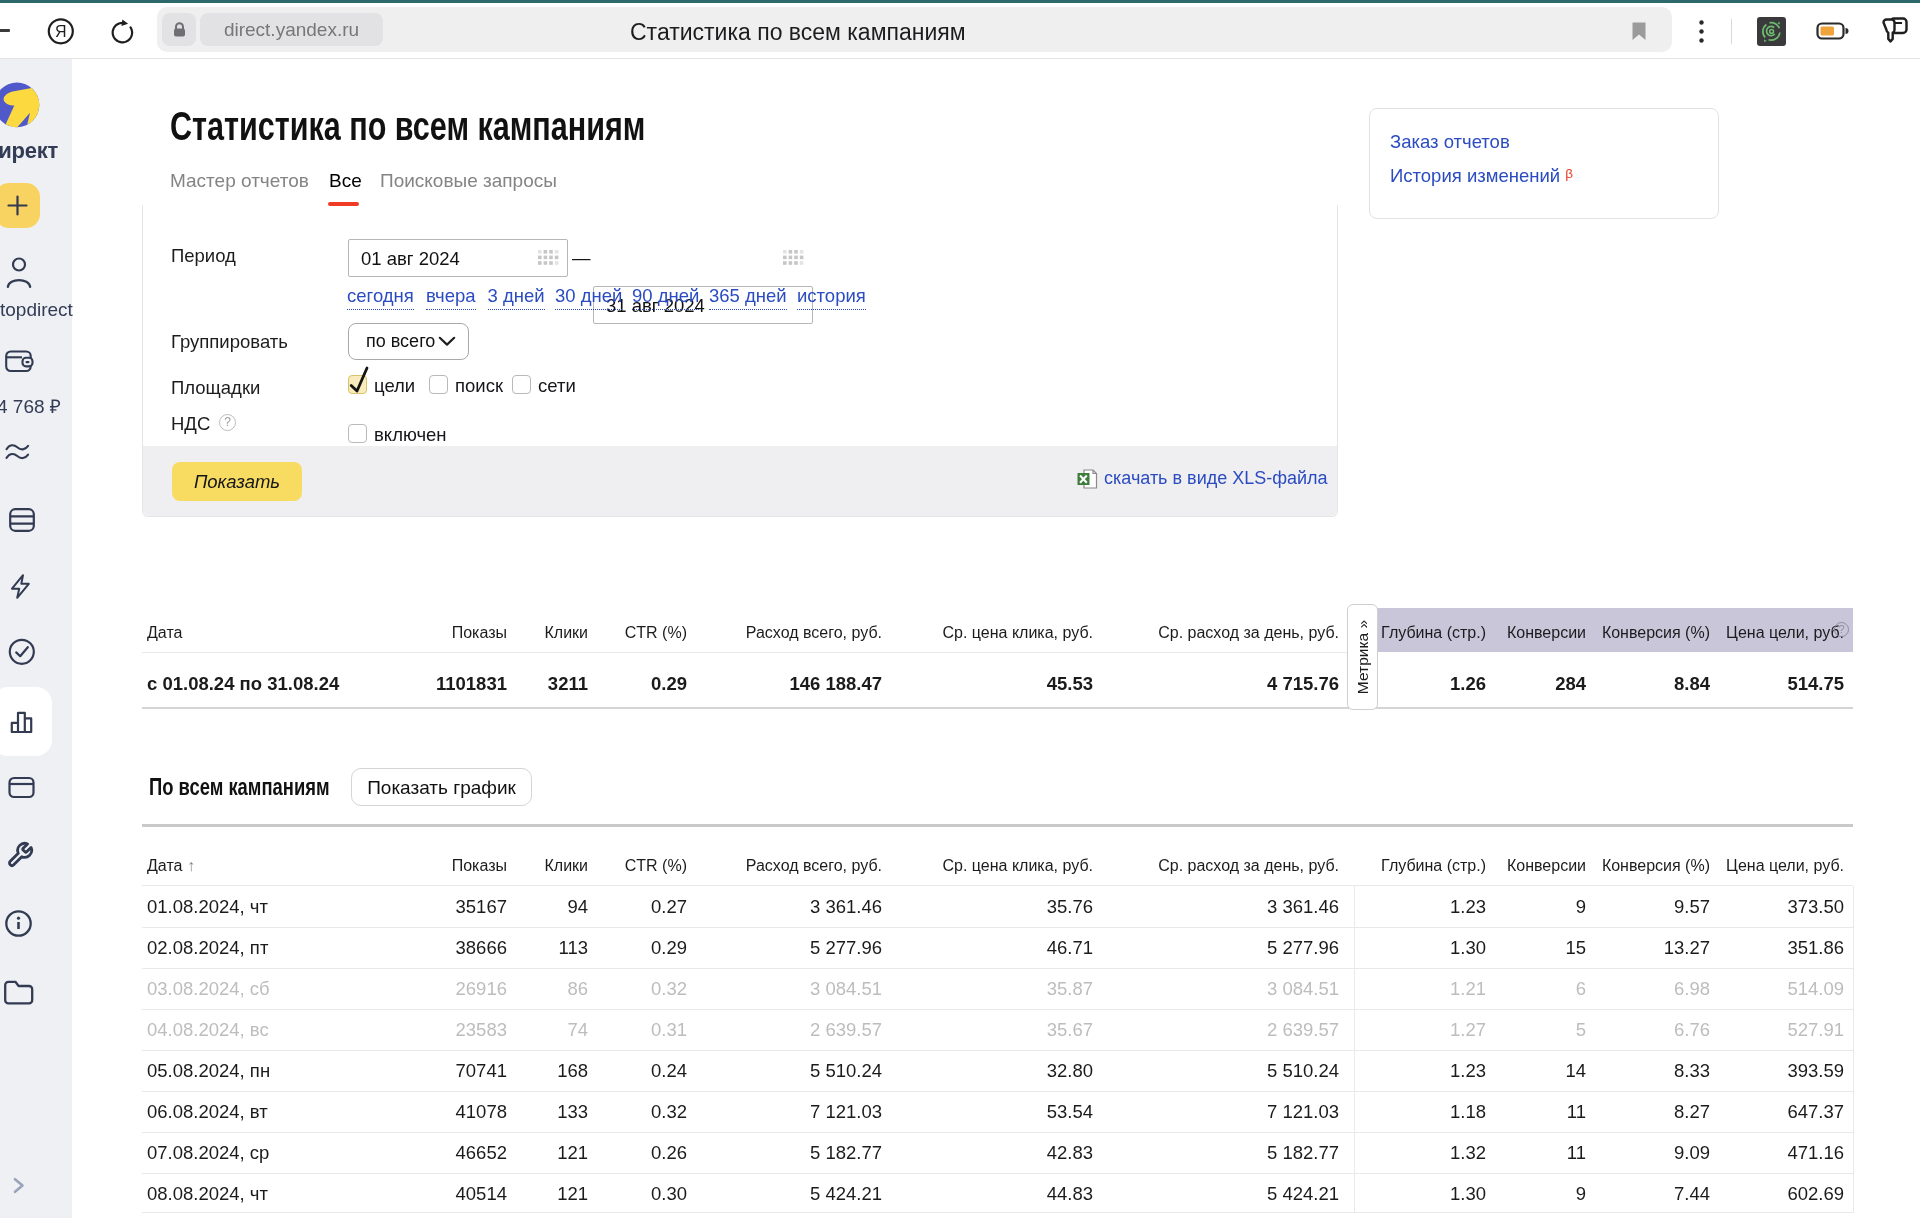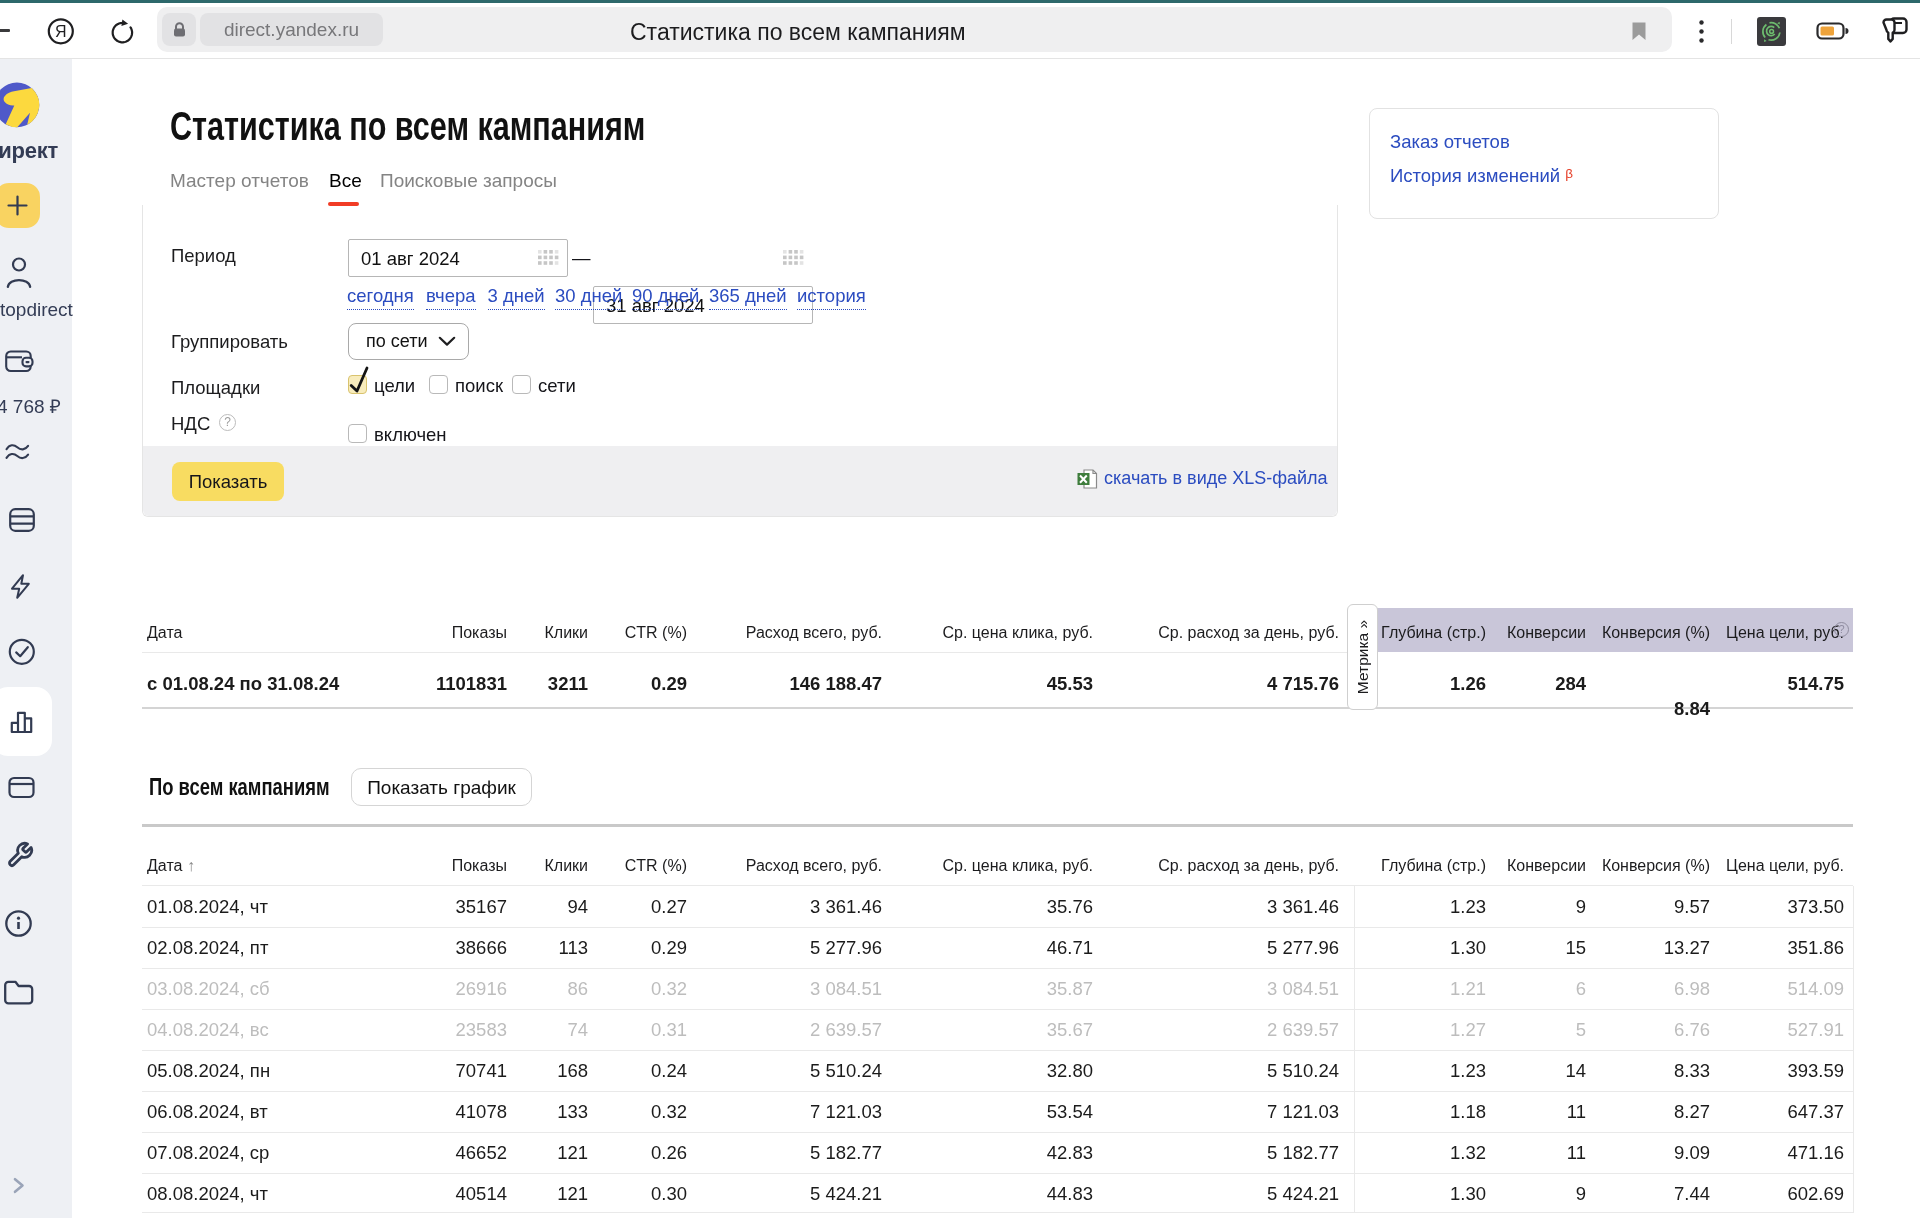--- a/index.html
+++ b/index.html
@@ -27,22 +27,22 @@
   #redbar { left:328px; top:202px; width:31px; height:4px; background:#f13c25; border-radius:2px;}
   #repbox { left:1369px; top:108px; width:350px; height:111px; border:1px solid #e2e2e2; border-radius:8px; }
   a.blue { color:#2b4cc0; text-decoration:none; }
   .dotted { border-bottom:1.5px dotted #2b4cc0; padding-bottom:2px;}
   
   #card { left:142px; top:205px; width:1196px; height:312px; border:1px solid #e5e5e5; border-top:none;
      border-radius:0 0 6px 6px; }
   #cardfoot { left:0px; top:241px; width:1194px; height:70px; background:#efeff1; border-radius:0 0 6px 6px;}
   .flabel { font-size:18.5px; color:#1c1c1e; }
   .finput { border:1px solid #b6b6b6; border-radius:2px; background:#fff; font-size:18.5px; color:#111; }
-  #btnshow { left:172px; top:462px; width:112px; height:39px; background:#f8dc61; border-radius:8px;
-     font-size:18.5px; color:#15151a; text-align:center; line-height:39px;}
+  #btnshow { left:172px; top:462px; width:130px; height:39px; background:#f8dc61; border-radius:8px;
+     font-size:18.5px; color:#15151a; text-align:center; line-height:39px;font-style:italic;}
   .cbox { width:19px; height:19px; border:1px solid #b9b9b9; border-radius:4px; background:#fff; }
   .cboxy { background:#f8ecbc; border-color:#d9c36e; }
   .ftext { font-size:18.5px; color:#15151a; }
   
   .th { font-size:16px; color:#1c1c1e; white-space:nowrap; z-index:3;}
   .td { font-size:18.5px; color:#1b1b1b; white-space:nowrap; z-index:3;}
   .tdb { font-weight:bold; }
   .gray { color:#bdbdbd; }
   .hline { background:#e9e9e9; height:1px; }
   .vline { background:#e9e9e9; width:1px; }
@@ -210,21 +210,21 @@
 <div class="abs ftext" style="left:572px; top:247px;">—</div>
 <div class="abs finput" style="left:593px; top:239px; width:220px; height:38px; line-height:37px; padding-left:12px;margin-top:47px;">31 авг 2024</div>
 <a class="abs blue dotted" style="left:347px; top:285px; font-size:18.5px;">сегодня</a>
 <a class="abs blue dotted" style="left:426px; top:285px; font-size:18.5px;">вчера</a>
 <a class="abs blue dotted" style="left:487.5px; top:285px; font-size:18.5px;">3 дней</a>
 <a class="abs blue dotted" style="left:555px; top:285px; font-size:18.5px;">30 дней</a>
 <a class="abs blue dotted" style="left:632px; top:285px; font-size:18.5px;">90 дней</a>
 <a class="abs blue dotted" style="left:709px; top:285px; font-size:18.5px;">365 дней</a>
 <a class="abs blue dotted" style="left:797px; top:285px; font-size:18.5px;">история</a>
 <div class="abs flabel" style="left:171px; top:331px;">Группировать</div>
-<div class="abs" id="grpsel" style="left:348px; top:323px; width:121px; height:37px; border:1px solid #a9a9a9; border-radius:8px; font-size:18px; color:#111; line-height:35px; padding-left:17px;">по сети</div>
+<div class="abs" id="grpsel" style="left:348px; top:323px; width:121px; height:37px; border:1px solid #a9a9a9; border-radius:8px; font-size:18px; color:#111; line-height:35px; padding-left:17px;">по всего</div>
 <div class="abs flabel" style="left:171px; top:377px;">Площадки</div>
 <div class="abs cbox cboxy" style="left:348px; top:375px;"></div>
 <div class="abs ftext" style="left:374px; top:375px;">цели</div>
 <div class="abs cbox" style="left:429px; top:375px;"></div>
 <div class="abs ftext" style="left:455px; top:375px;">поиск</div>
 <div class="abs cbox" style="left:512px; top:375px;"></div>
 <div class="abs ftext" style="left:538px; top:375px;">сети</div>
 <div class="abs flabel" style="left:171px; top:413px;">НДС</div>
 <div class="abs cbox" style="left:348px; top:424px;"></div>
 <div class="abs ftext" style="left:374px; top:424px;">включен</div>
@@ -245,21 +245,21 @@
 <div class="abs hline" style="left:142px; top:652px; width:1205px;"></div>
 <div class="abs td tdb" style="left:147px; top:673px;">с 01.08.24 по 31.08.24</div>
 <div class="abs td tdb r" style="right:1413px; top:673px;">1101831</div>
 <div class="abs td tdb r" style="right:1332px; top:673px;">3211</div>
 <div class="abs td tdb r" style="right:1233px; top:673px;">0.29</div>
 <div class="abs td tdb r" style="right:1038px; top:673px;">146 188.47</div>
 <div class="abs td tdb r" style="right:827px; top:673px;">45.53</div>
 <div class="abs td tdb r" style="right:581px; top:673px;">4 715.76</div>
 <div class="abs td tdb r" style="right:434px; top:673px;">1.26</div>
 <div class="abs td tdb r" style="right:334px; top:673px;">284</div>
-<div class="abs td tdb r" style="right:210px; top:698px;margin-left:8px;">8.84</div>
+<div class="abs td tdb r" style="right:210px; top:673px;margin-left:8px;">8.84</div>
 <div class="abs td tdb r" style="right:76px; top:673px;">514.75</div>
 <div class="abs" style="left:142px; top:707px; width:1711px; height:2px; background:#d4d4d4;"></div>
 <div class="abs" style="left:1834px; top:622px; width:15px; height:15px; border:1.3px solid #908da0; border-radius:50%; z-index:4; color:#8f8ca1; font-size:11px; text-align:center; line-height:13px;">?</div>
 <div class="abs" id="purple"></div>
 <div class="abs" id="mtab">
     <span>Метрика »</span>
   </div>
 
 <div class="abs" style="left:149px; top:774px; font-size:23px; font-weight:bold; color:#111; transform:scaleX(0.8); transform-origin:0 0;">По всем кампаниям</div>
 <div class="abs" style="left:351px; top:768px; width:181px; height:38px; border:1px solid #d5d5d5; border-radius:10px; font-size:19px; color:#111; text-align:center; line-height:37px;">Показать график</div>

